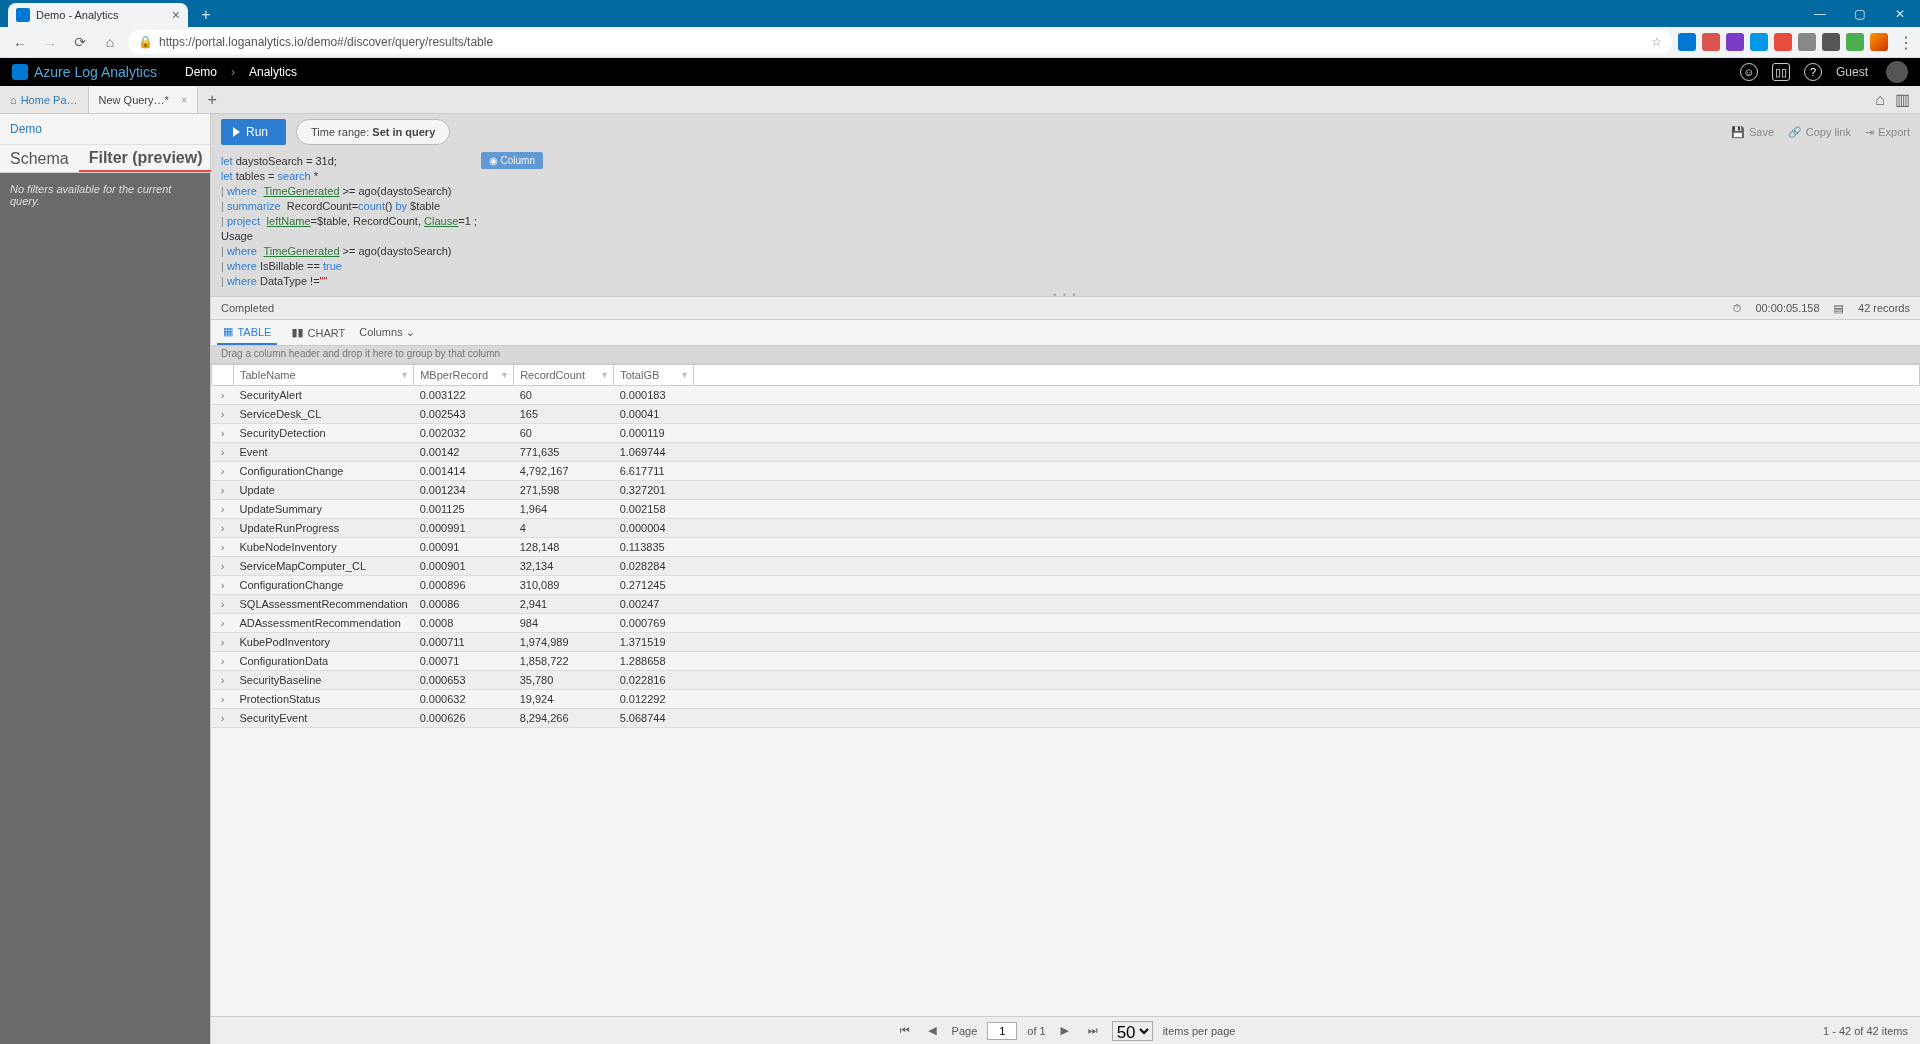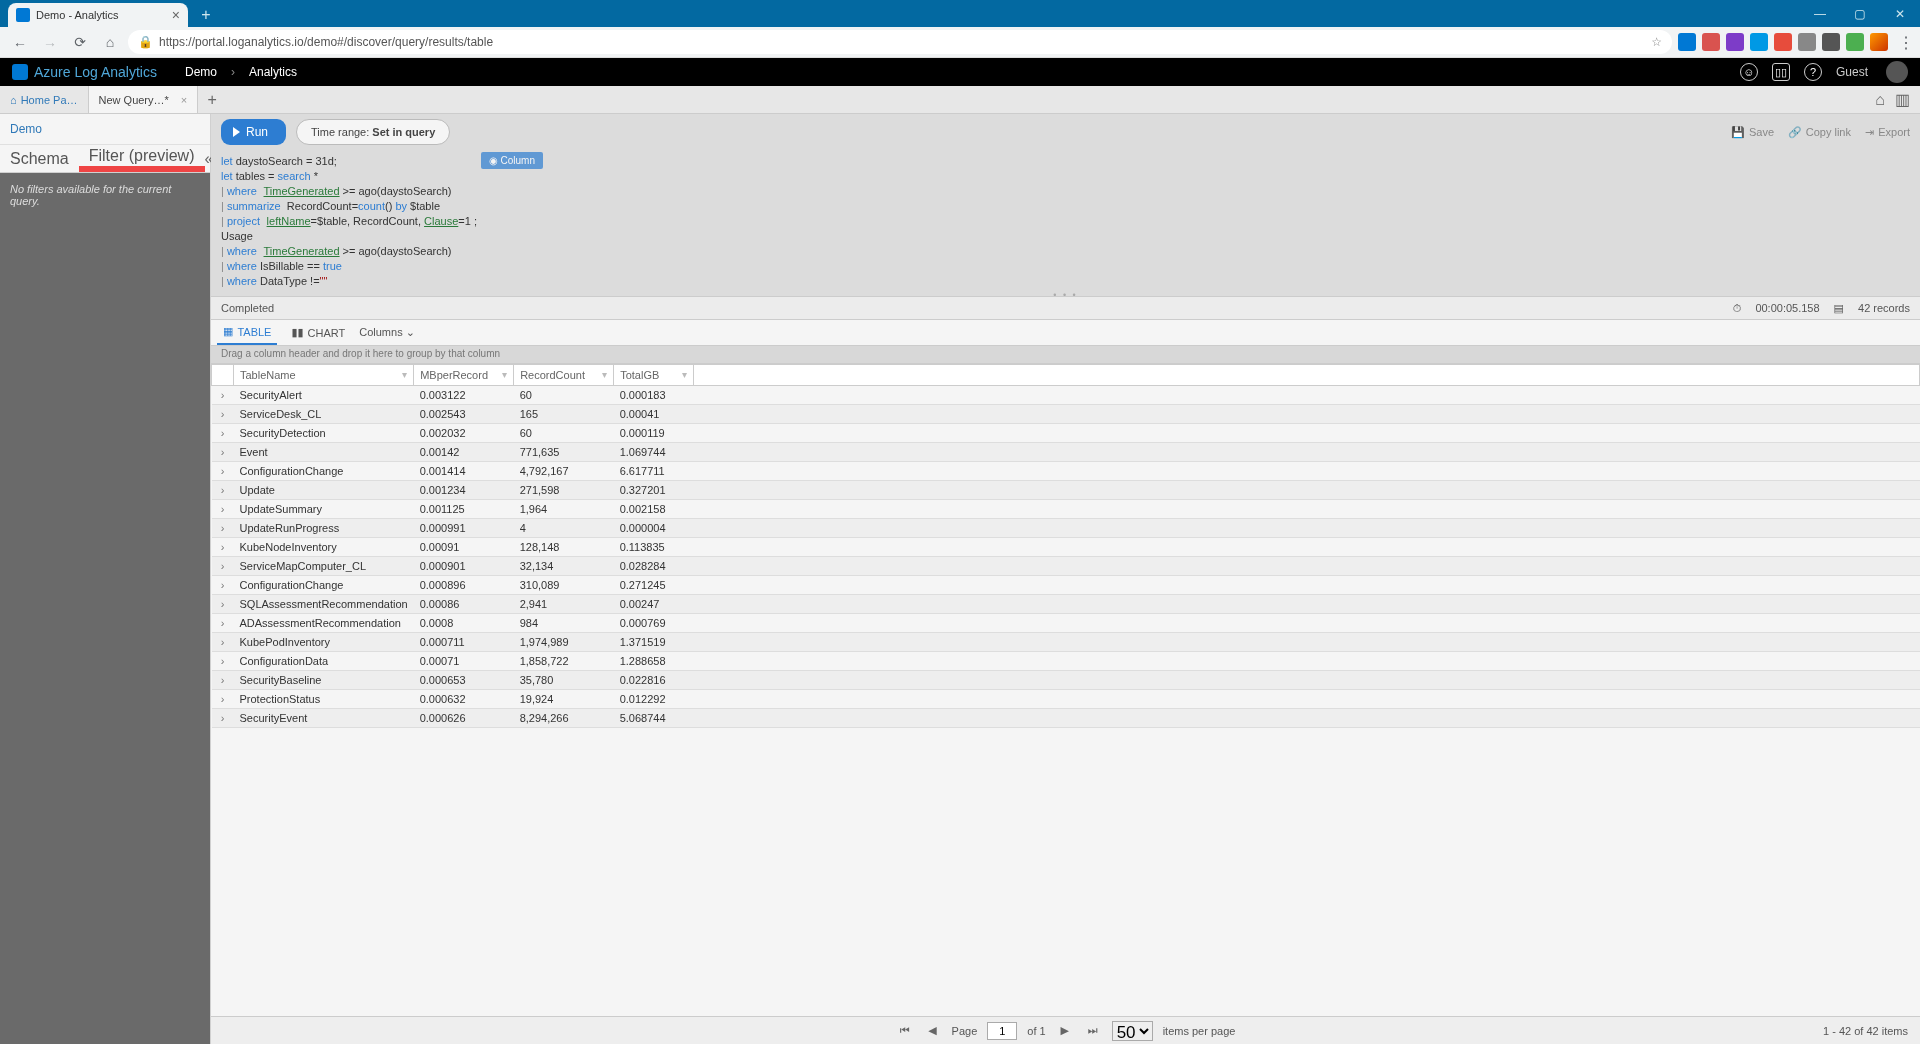--- a/index.html
+++ b/index.html
@@ -42,31 +42,31 @@
 .qtab.active { background: #f5f5f5; gap: 8px; }
 .qtab-add { width: 28px; display: flex; align-items: center; justify-content: center; color: #666; }
 .qtabs-right { margin-left: auto; display: flex; align-items: center; gap: 10px; padding-right: 10px; color: #666; }
 
 
 .main { display: flex; height: calc(100% - 27px - 31px - 28px - 28px); }
 .sidebar { width: 211px; background: #f5f5f5; border-right: 1px solid #d0d0d0; display: flex; flex-direction: column; }
 .ws-name { padding: 8px 10px; font-size: 12px; color: #3079b8; border-bottom: 1px solid #e0e0e0; }
 .side-tabs { display: flex; align-items: center; border-bottom: 1px solid #d0d0d0; height: 28px; }
 .side-tab { flex: 0 0 auto; padding: 0 10px; font-size: 16px; color: #555; height: 100%; display: flex; align-items: center; cursor: pointer; }
-.side-tab.active { font-weight: 400; border-bottom: 6px solid #ef4444; }
+.side-tab.active { font-weight: 700; border-bottom: 2px solid #ef4444; }
 .side-collapse { margin-left: auto; width: 24px; text-align: center; color: #666; }
 .side-body { padding: 10px; font-size: 11px; color: #ddd; background: #6a6a6a; flex: 0 0 auto; font-style: italic; }
 .side-body-txt { font-size: 11px; }
 .sidebar-remainder { flex: 1; background: #6a6a6a; }
 
 .content { flex: 1; display: flex; flex-direction: column; background: #dcdcdc; overflow: hidden; }
 
 
 .toolbar { height: 36px; display: flex; align-items: center; padding: 6px 10px; gap: 10px; background: #dcdcdc; }
-.run-btn { background: #2d7dd2; color: #fff; border: none; border-radius: 9px; height: 26px; padding: 0 18px 0 12px; font-size: 12px; display: flex; align-items: center; gap: 6px; cursor: pointer; }
+.run-btn { background: #2d7dd2; color: #fff; border: none; border-radius: 2px; height: 26px; padding: 0 18px 0 12px; font-size: 12px; display: flex; align-items: center; gap: 6px; cursor: pointer; }
 .run-btn .tri { width: 0; height: 0; border-left: 7px solid #fff; border-top: 5px solid transparent; border-bottom: 5px solid transparent; }
 .time-pill { background: #f5f5f5; border: 1px solid #bbb; border-radius: 13px; height: 26px; padding: 0 14px; font-size: 11px; display: flex; align-items: center; color: #444; }
 .time-pill b { font-weight: 600; margin-left: 3px; }
 .tool-right { margin-left: auto; display: flex; gap: 14px; }
 .tool-link { font-size: 11px; color: #888; display: flex; align-items: center; gap: 4px; cursor: pointer; }
 
 
 .editor { background: #dcdcdc; padding: 4px 10px 2px; font-family: Consolas, monospace; font-size: 11px; line-height: 15px; color: #333; white-space: pre; overflow: hidden; position: relative; height: 140px; }
 .kw-let { color: #2d7dd2; } .kw-where { color: #2d7dd2; } .kw-summ { color: #2d7dd2; } .kw-proj { color: #2d7dd2; }
 .kw-by { color: #2d7dd2; } .kw-true { color: #2d7dd2; } .kw-search { color: #2d7dd2; }

